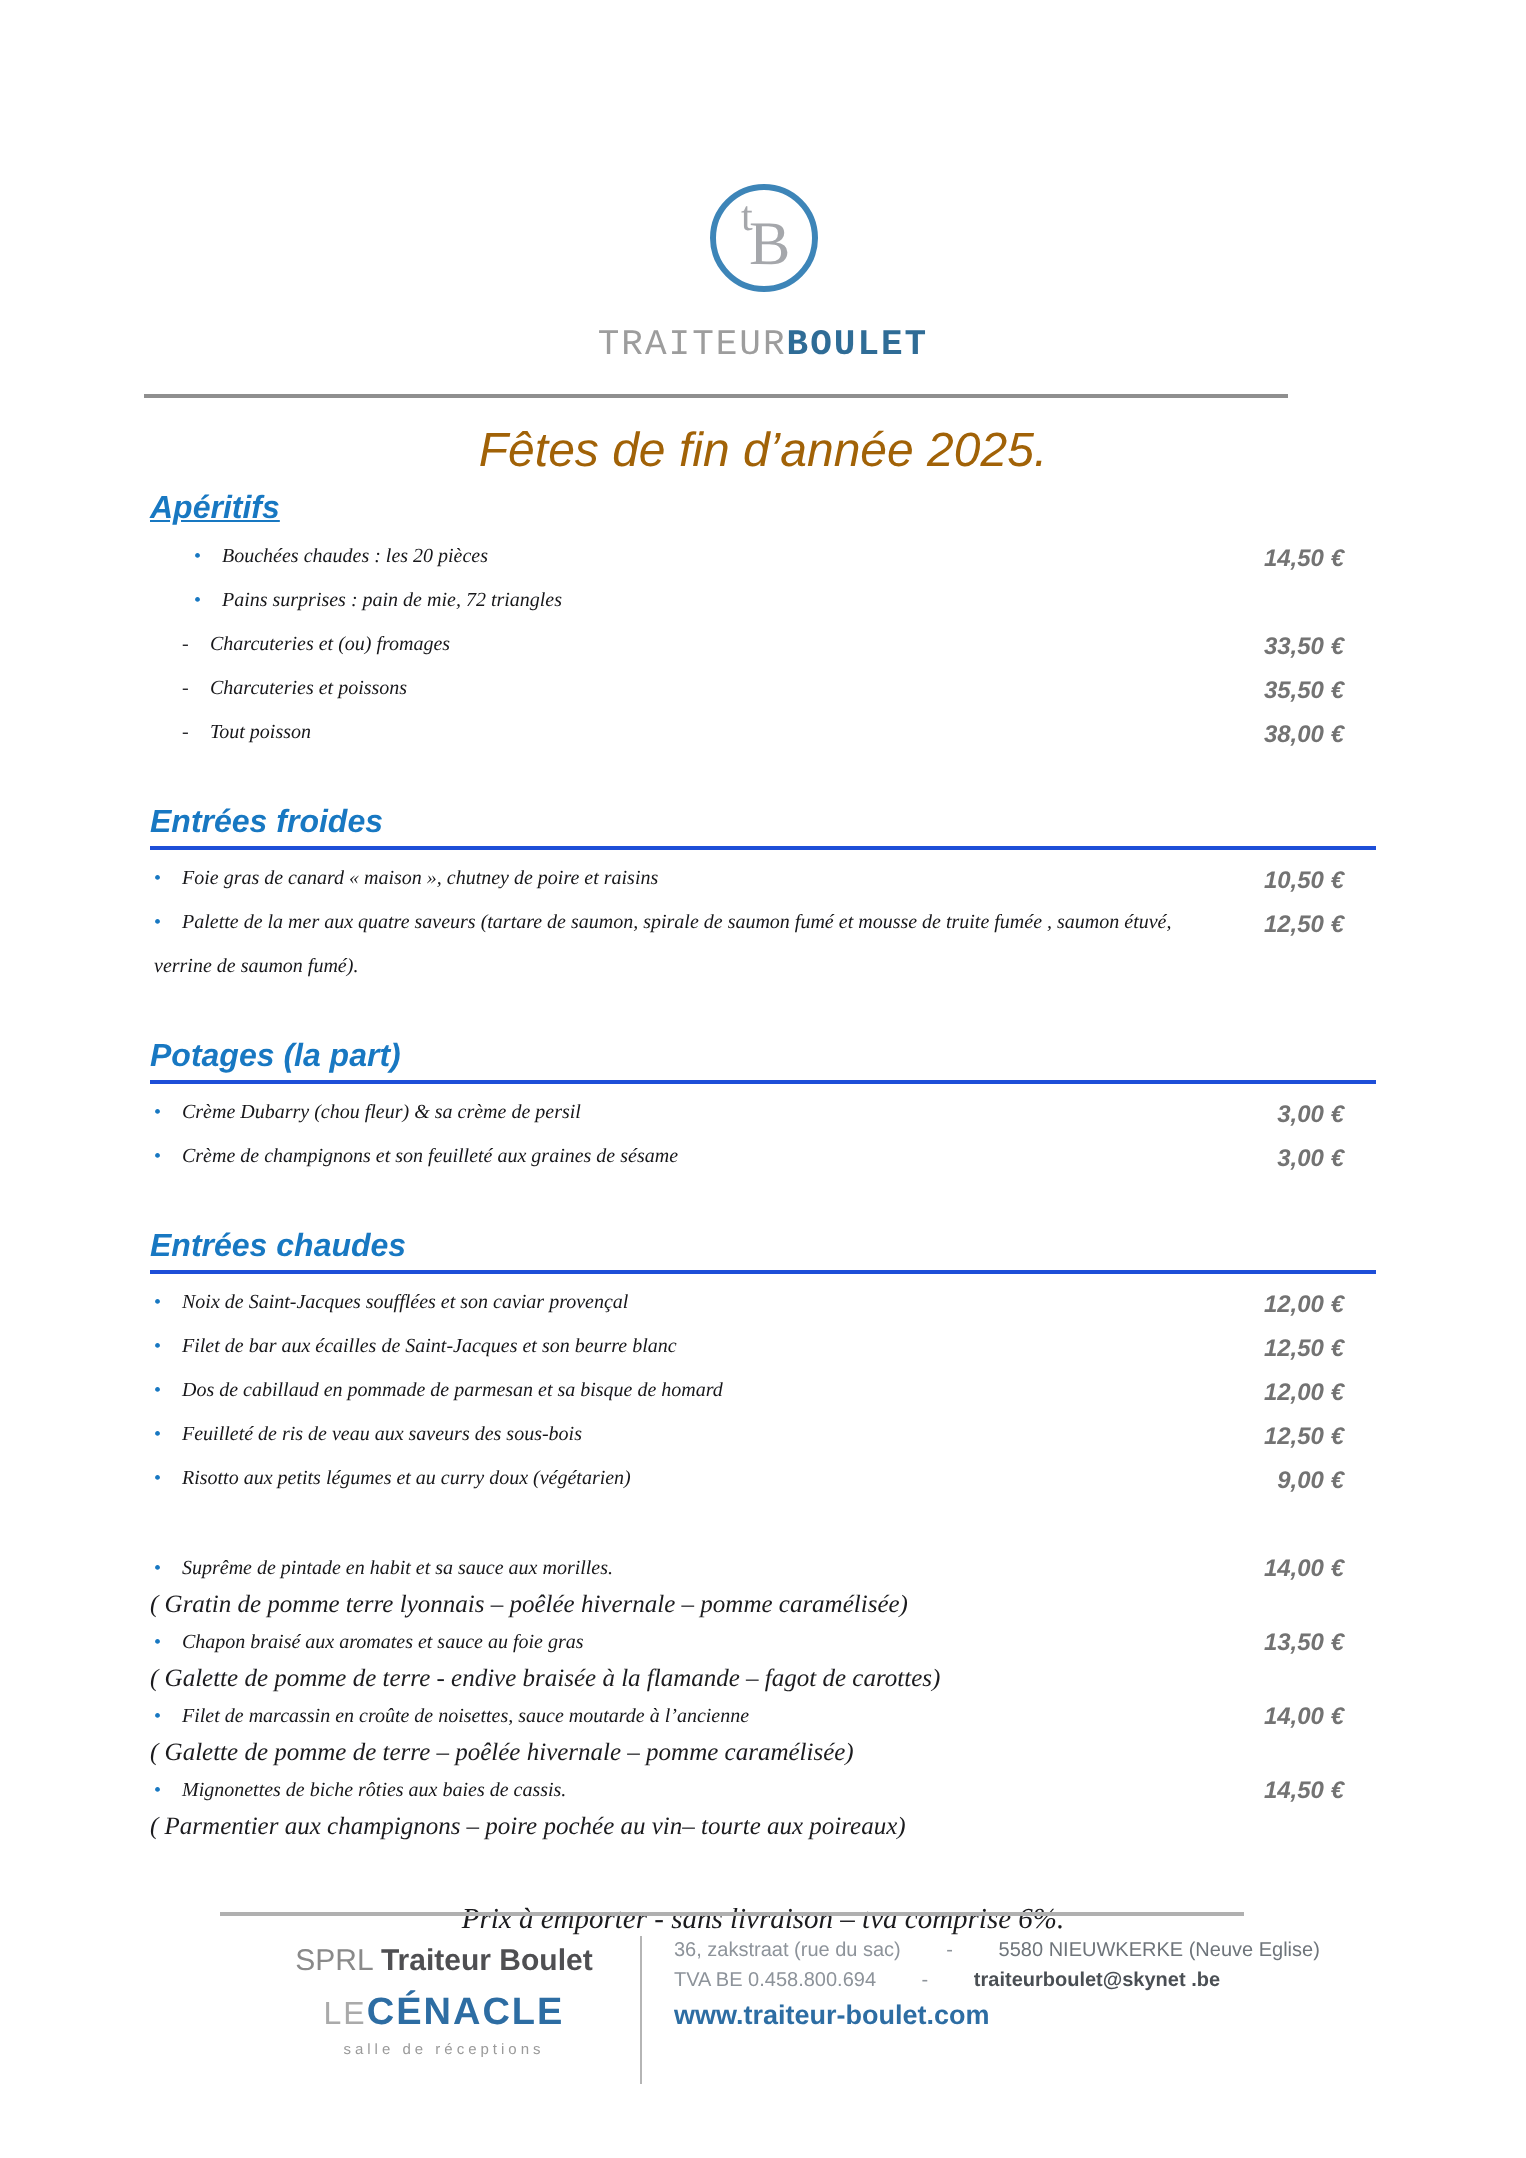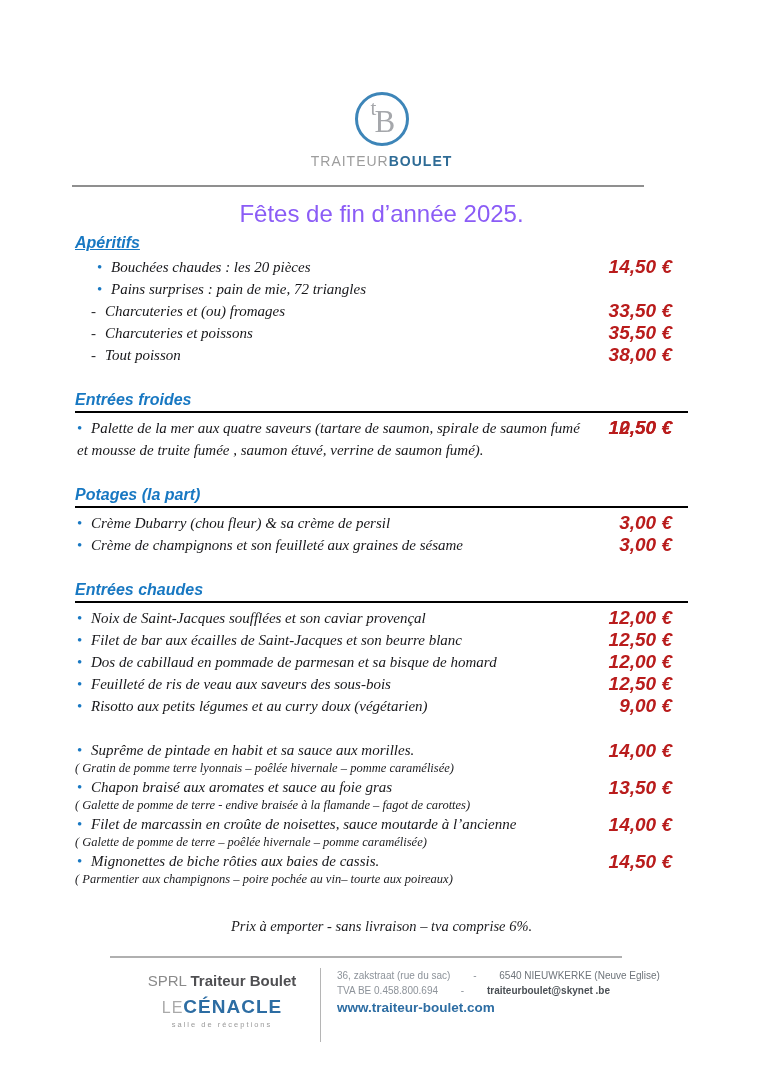--- a/index.html
+++ b/index.html
@@ -24,66 +24,67 @@
     position:absolute;left:13px;top:1px;
     font-family:"Liberation Serif",serif;
     font-size:21px;color:#a5a7ab;font-weight:400;
   }
   .monogram .letter-b{
     position:absolute;left:17px;top:9px;
     font-family:"Liberation Serif",serif;
     font-size:31px;color:#a5a7ab;font-weight:400;
   }
   .brand{
-    margin-top:4px;
-    font-family:Liberation Sans, sans-serif;
-    font-size:14px;letter-spacing:1px;line-height:23px;
+    margin-top:16px;
+    font-family:Liberation Mono, monospace;
+    font-size:18px;letter-spacing:1px;line-height:23px;
   }
   .brand .traiteur{color:#9d9d9d;font-weight:400;}
   .brand .boulet{color:#2f6c96;font-weight:700;}
   .header-divider{
     margin:12px auto 0 72px;
     width:572px;height:0;
     border-top:2px solid #8f8f8f;
   }
   
   .content{margin:0 75px;width:613px;}
   .page-title{
     margin:13px 0 4px;
     text-align:center;
     font-size:24px;line-height:28px;
-    color:#8b5cf6;
+    color:#a16207;
+    font-style:italic;
   }
   .menu-section{margin-top:24px;}
   .menu-section.first{margin-top:5px;}
   .section-header{line-height:19px;margin-bottom:4px;}
-  .section-header.rule{border-bottom:2px solid #000000;padding-bottom:2px;}
+  .section-header.rule{border-bottom:2px solid #1d4ed8;padding-bottom:2px;}
   .section-title{
     font-size:16px;font-weight:700;font-style:italic;
     color:#1878c2;
     margin-top:20px;
   }
   .section-header.underline .section-title{text-decoration:underline;}
   .menu-row{position:relative;padding:0 95px 0 2px;line-height:22px;}
   .menu-section.compact .menu-row{line-height:19px;margin-top:1px;}
   .menu-row.ind-dot{padding-left:22px;}
   .menu-row.ind-dash{padding-left:16px;}
   .item-text{
     margin:0;
     font-family:"Liberation Serif",serif;
     font-style:italic;
-    font-size:15px;color:#17171a;
+    font-size:10px;color:#17171a;
   }
   .bullet{display:inline-block;width:14px;}
   .bullet.dot{color:#1878c2;font-style:normal;}
   .bullet.dash{color:#2b2b2e;}
   .item-price{
     position:absolute;right:16px;top:0;
-    font-size:19px;font-weight:700;font-style:italic;
-    color:#b91c1c;white-space:nowrap;
+    font-size:12px;font-weight:700;font-style:italic;
+    color:#737373;white-space:nowrap;
   }
   .sub-row{
     font-family:"Liberation Serif",serif;
     font-style:italic;
     font-size:12.5px;line-height:17px;color:#1b1b1e;
   }
   .menu-note{
     margin-top:30px;
     text-align:center;
     font-family:"Liberation Serif",serif;
@@ -151,20 +152,21 @@
             <span class="item-price">35,50 €</span>
           </div>
           <div class="menu-row ind-dash">
             <p class="item-text"><span class="bullet dash">-</span><span>Tout poisson</span></p>
             <span class="item-price">38,00 €</span>
           </div>
         </section>
         <section class="menu-section">
           <div class="section-header rule"><span class="section-title">Entrées froides</span></div>
           <div class="menu-row">
+            <p class="item-text"><span class="bullet dot">•</span><span>Foie gras de canard « maison », chutney de poire et raisins</span></p>
             <span class="item-price">10,50 €</span>
           </div>
           <div class="menu-row">
             <p class="item-text"><span class="bullet dot">•</span><span>Palette de la mer aux quatre saveurs (tartare de saumon, spirale de saumon fumé et mousse de truite fumée , saumon étuvé, verrine de saumon fumé).</span></p>
             <span class="item-price">12,50 €</span>
           </div>
         </section>
         <section class="menu-section">
           <div class="section-header rule"><span class="section-title">Potages (la part)</span></div>
           <div class="menu-row">
@@ -236,21 +238,21 @@
         <div class="cenacle-line">
           <span class="le">LE</span><span class="cenacle">CÉNACLE</span>
         </div>
         <div class="cenacle-tagline">salle de réceptions</div>
       </div>
       <div class="footer-divider"></div>
       <div class="footer-right">
         <div class="fline">
           <span>36, zakstraat (rue du sac)</span>
           <span>-</span>
-          <span class="mid">6540 NIEUWKERKE (Neuve Eglise)</span>
+          <span class="mid">5580 NIEUWKERKE (Neuve Eglise)</span>
         </div>
         <div class="fline">
           <span>TVA BE 0.458.800.694</span>
           <span>-</span>
           <span class="strong">traiteurboulet@skynet .be</span>
         </div>
         <div class="fline-web">www.traiteur-boulet.com</div>
       </div>
     </div>
   </div>

